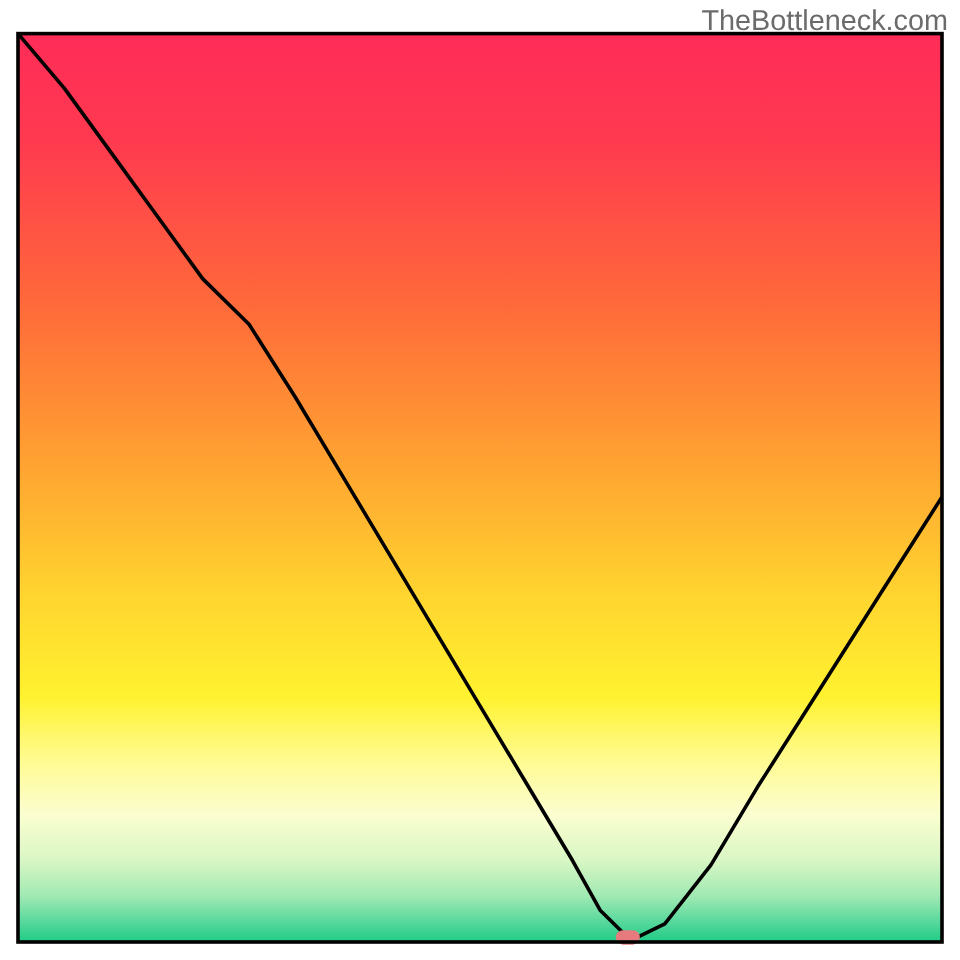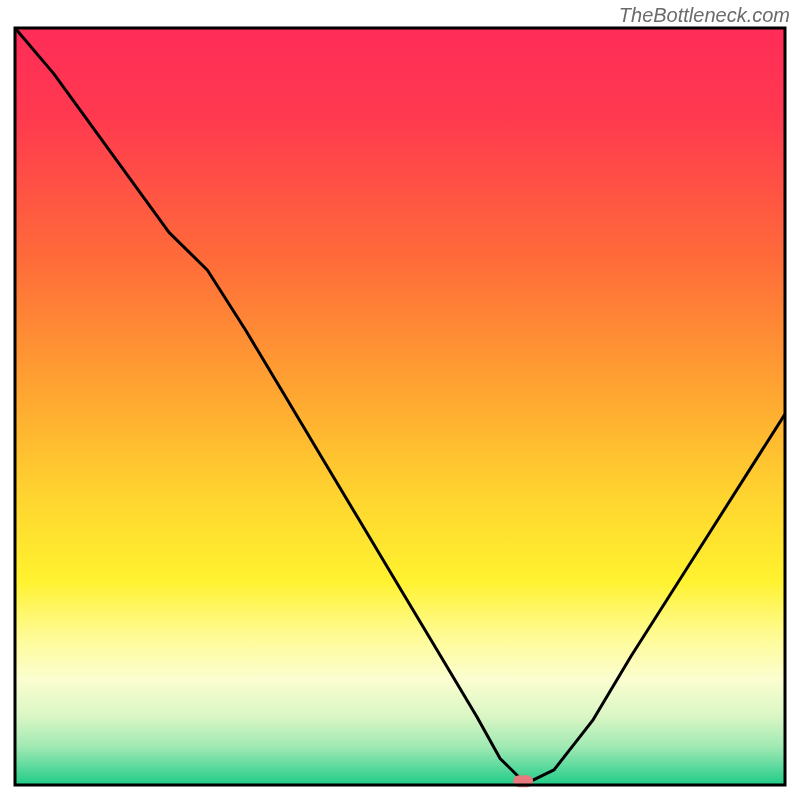--- a/index.html
+++ b/index.html
@@ -13,24 +13,23 @@
   .chart-wrap {
     position: relative;
     width: 800px;
     height: 800px;
   }
   .watermark {
     position: absolute;
     top: 4px;
     right: 10px;
     color: #6b6b6b;
-    font-size: 20px;
+    font-size: 24px;
     font-weight: 400;
     z-index: 5;
-    font-style: italic;
   }
   svg {
     position: absolute;
     top: 0;
     left: 0;
   }
 </style>
 </head>
 <body>
 

